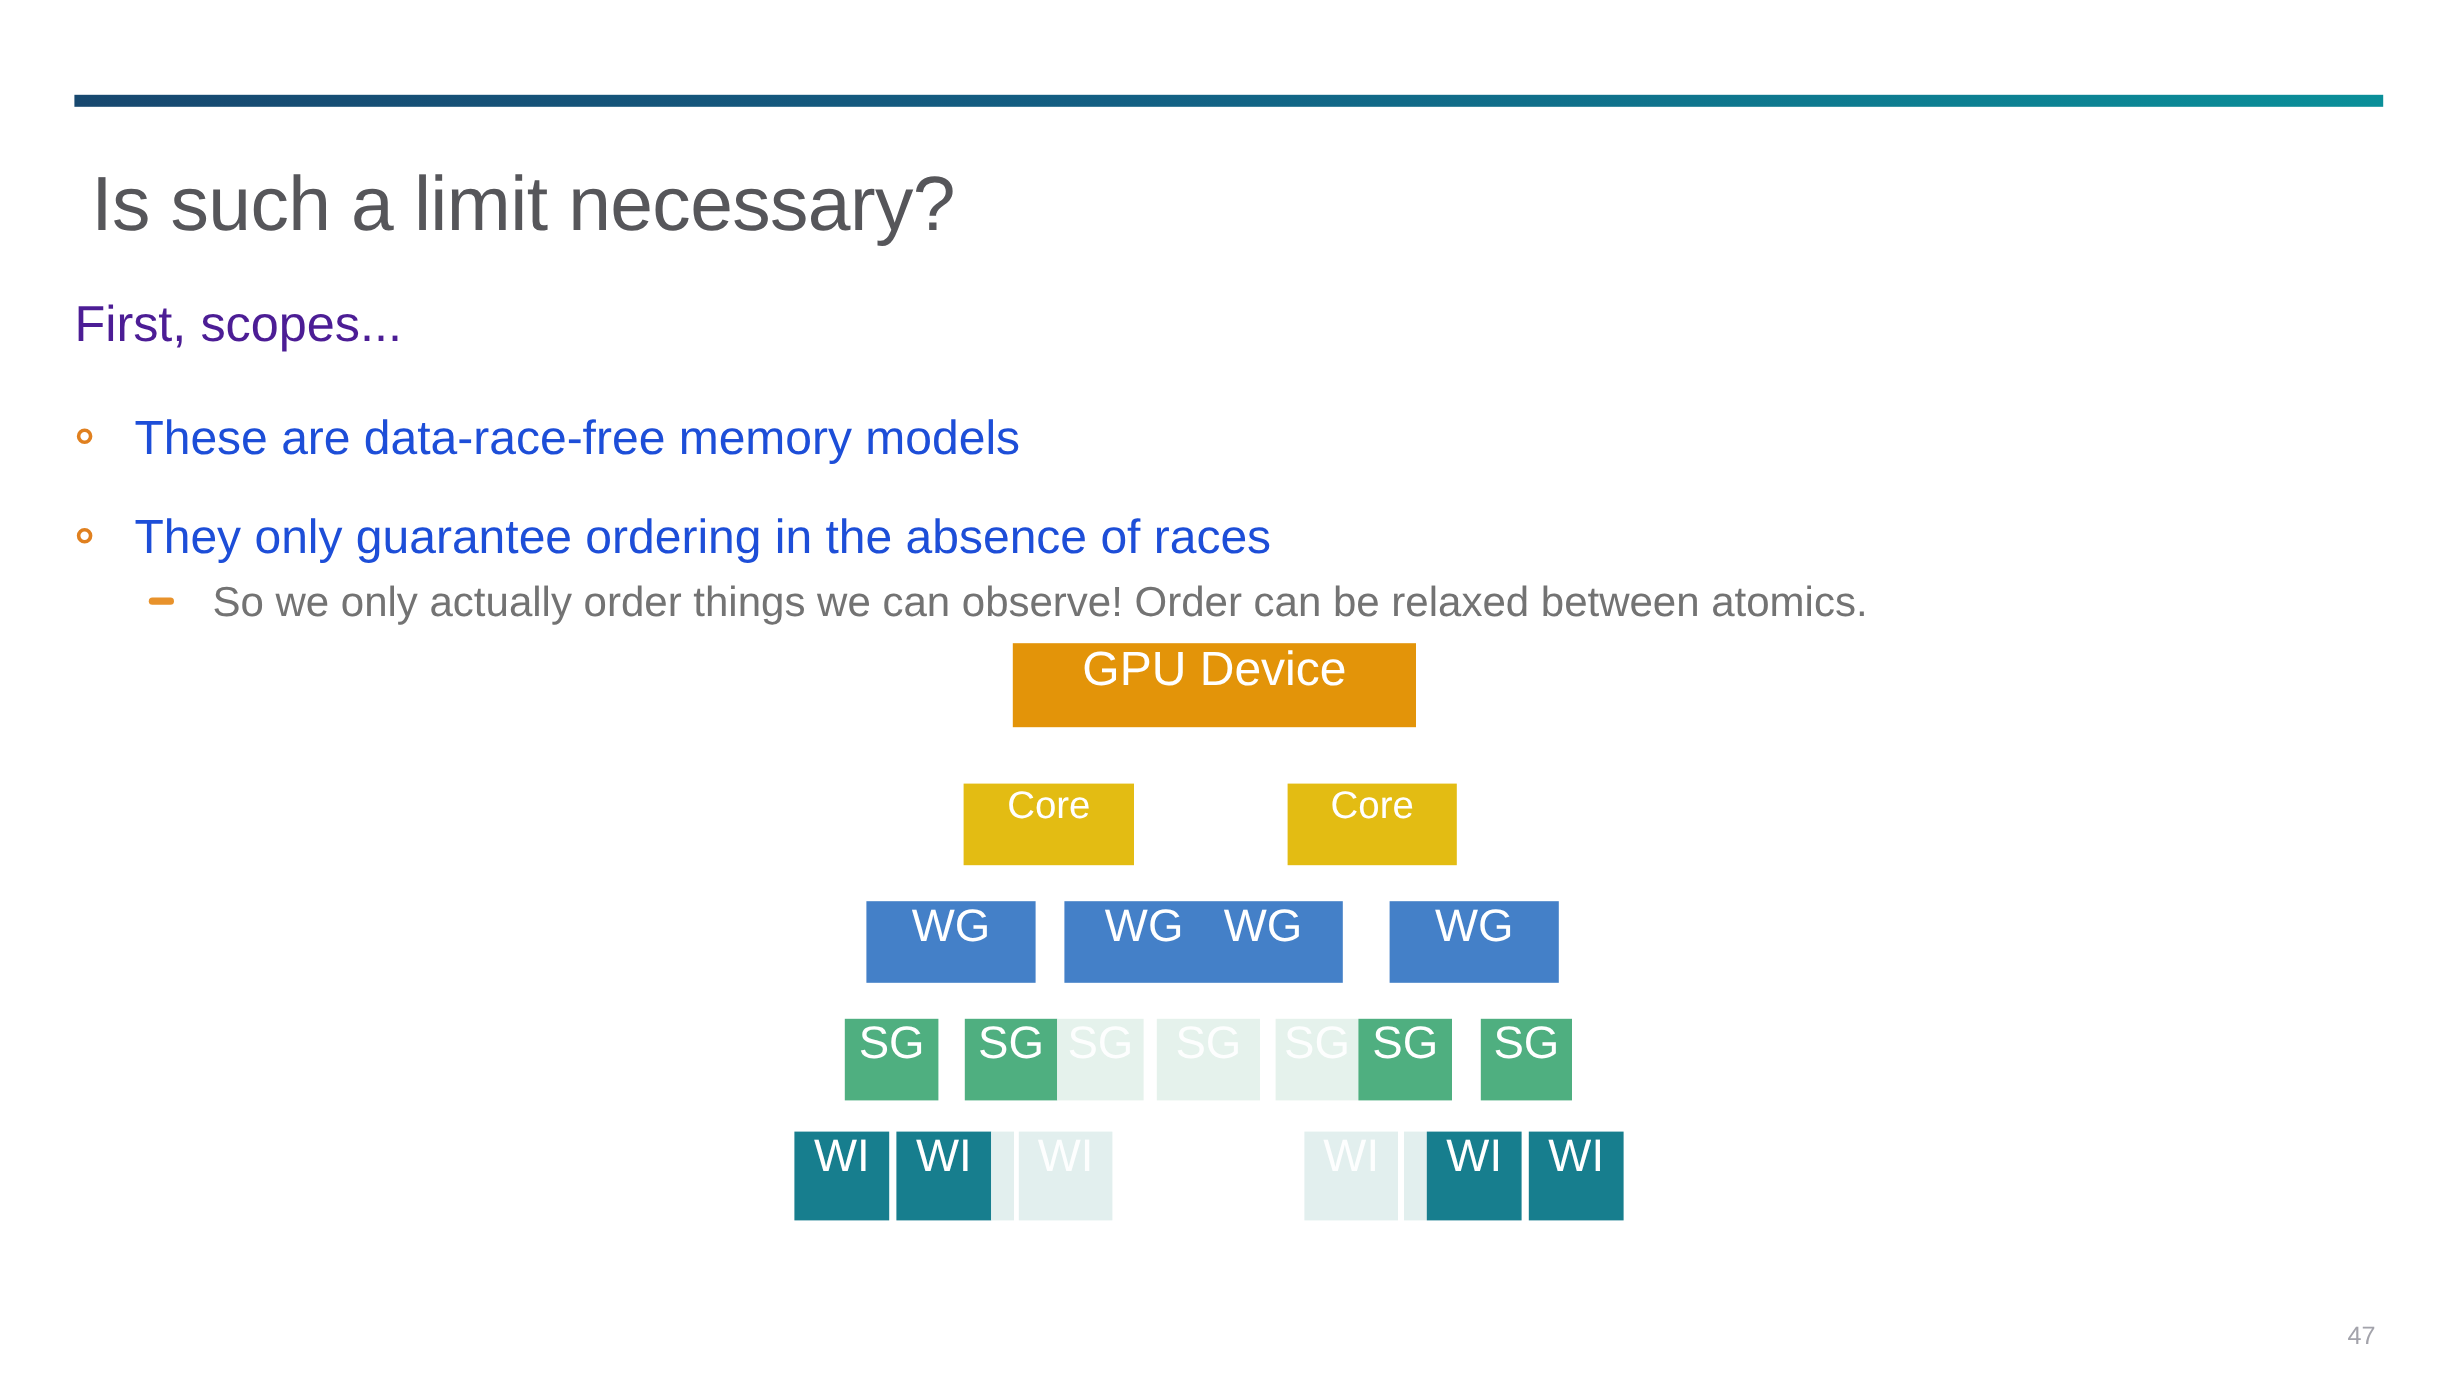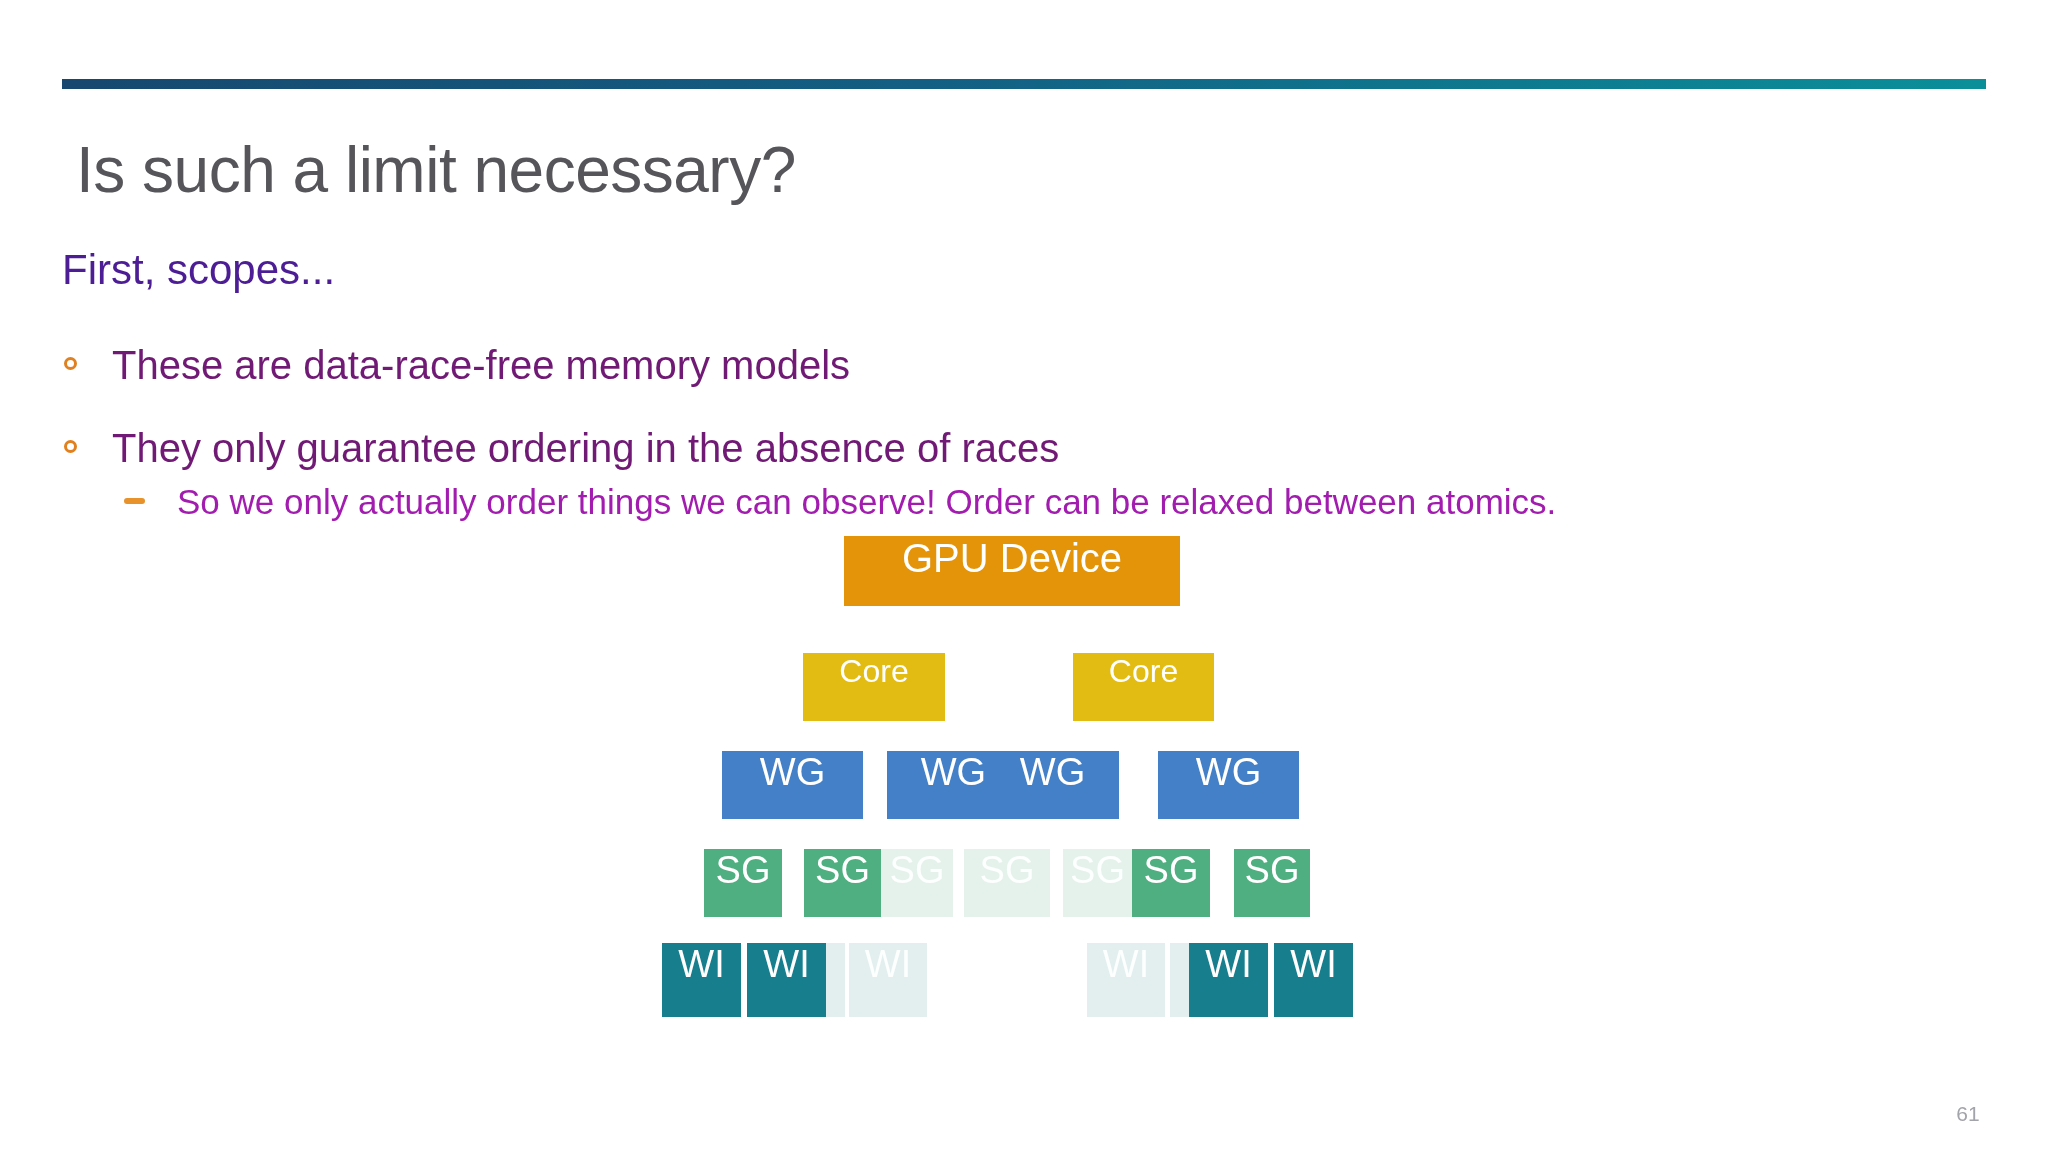--- a/index.html
+++ b/index.html
@@ -18,31 +18,31 @@
     position:absolute;left:60px;top:118px;
     font-size:64px;line-height:1.15;font-weight:400;
     color:#56565A;letter-spacing:-0.5px;margin:16px;
   }
   .slide-subtitle{
     position:absolute;left:62px;top:246px;
     font-size:42px;font-weight:400;color:#4c1d95;
   }
   .bullet-row{
     position:absolute;left:64px;display:flex;align-items:flex-start;
-    color:#701a75;font-size:40px;line-height:1.15;
+    color:#1d4ed8;font-size:40px;line-height:1.15;
   }
   .bullet-row .ring{
     flex:0 0 auto;width:7px;height:7px;border:3.5px solid #E0801F;
     border-radius:50%;margin-top:15px;margin-right:35px;
   }
   .bullet-1{top:342px;}
   .bullet-2{top:425px;}
   .sub-bullet-row{
     position:absolute;left:124px;top:481px;display:flex;align-items:flex-start;
-    color:#a21caf;font-size:35px;line-height:1.2;
+    color:#737373;font-size:35px;line-height:1.2;
   }
   .sub-bullet-row .dash{
     flex:0 0 auto;width:21px;height:6px;background:#E8922B;border-radius:3px;
     margin-top:17px;margin-right:32px;
   }
   .diagram{position:absolute;left:0;top:0;width:2048px;height:1152px;}
   .box{
     position:absolute;display:flex;justify-content:space-evenly;
     color:#ffffff;font-size:38px;font-weight:400;
   }
@@ -136,15 +136,15 @@
       </div>
       <div class="box wi faded" style="left: 1170px; top: 943px; width: 19px; height: 74px; background: rgb(226, 239, 238);"></div>
       <div class="box wi" style="left: 1189px; top: 943px; width: 79px; height: 74px; background: rgb(23, 126, 142);">
         <span>WI</span>
       </div>
       <div class="box wi" style="left: 1274px; top: 943px; width: 79px; height: 74px; background: rgb(23, 126, 142);">
         <span>WI</span>
       </div>
     </div>
 
-  <div class="page-number">61</div>
+  <div class="page-number">47</div>
 
 </div>
 
 </body></html>

